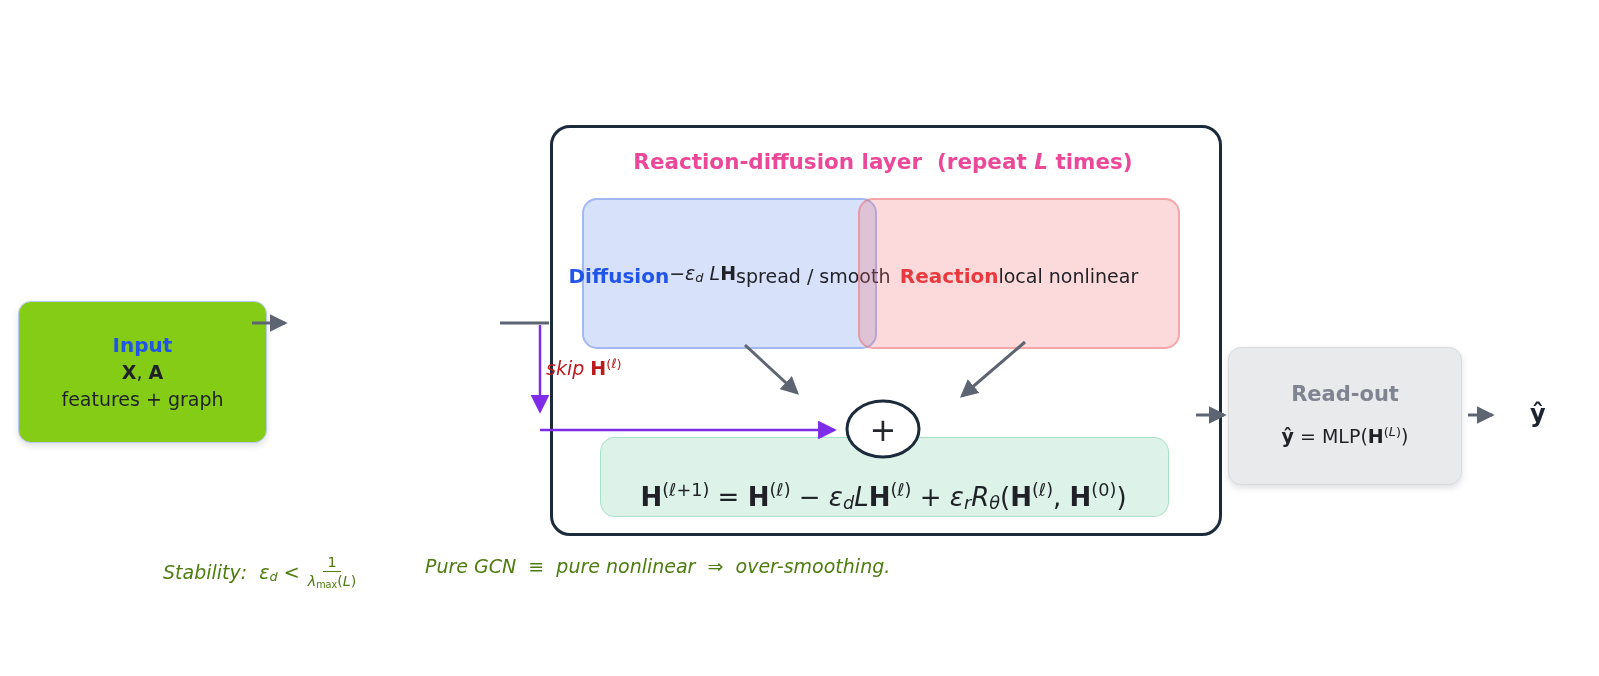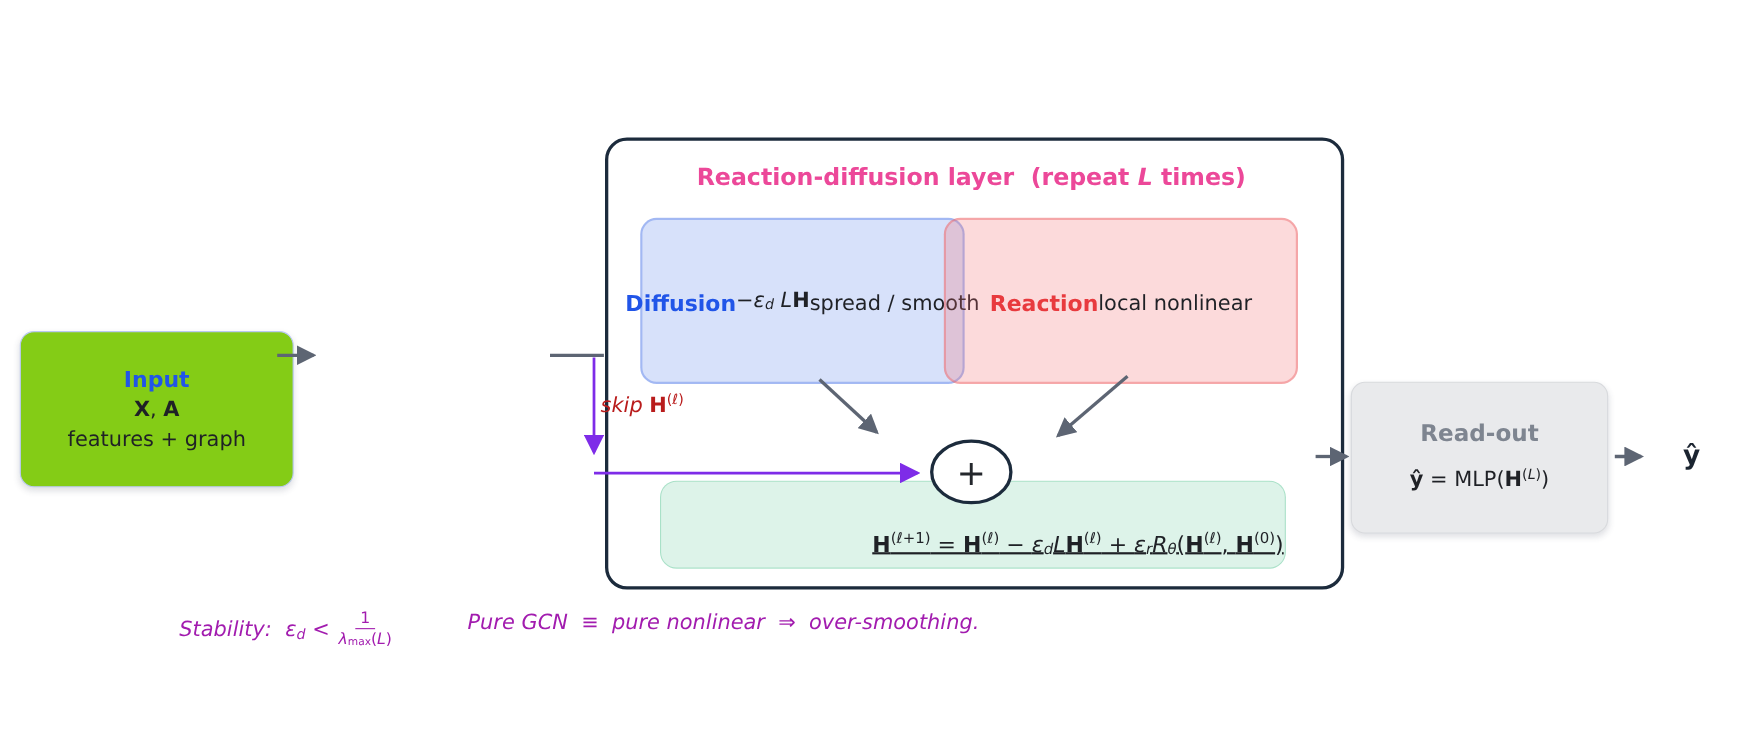--- a/index.html
+++ b/index.html
@@ -29,27 +29,27 @@
   
   .inner{position:absolute;display:flex;flex-direction:row;align-items:center;justify-content:center;
          text-align:center;border-radius:15px;padding-top:4px;box-sizing:border-box;}
   .diffusion-box{left:582px;top:198px;width:295px;height:151px;background:rgba(108,143,238,0.27);border:2px solid rgba(100,135,235,0.45);}
   .reaction-box{left:858px;top:198px;width:322px;height:151px;background:rgba(242,108,110,0.25);border:2px solid rgba(238,104,107,0.45);}
   .inner .bt{line-height:28px;}
   .inner .bl{line-height:28px;}
   
   .green-box{left:600px;top:437px;width:567px;height:78px;background:rgba(85,195,145,0.20);
              border:1.5px solid rgba(85,195,145,0.38);border-radius:15px;}
-  .update-formula{left:600px;top:477px;width:567px;text-align:right;font-size:20px;line-height:27px;color:#1f2126;text-decoration:underline;}
+  .update-formula{left:600px;top:477px;width:567px;text-align:center;font-size:26px;line-height:27px;color:#1f2126;}
   
   .skip-label{left:546px;top:356px;font-size:19px;color:#b91c1c;}
   
   .output-label{left:1530px;top:400px;font-size:24px;font-weight:bold;color:#1b2430;}
   
-  .cap{position:absolute;top:555px;font-size:19px;color:#a21caf;}
+  .cap{position:absolute;top:555px;font-size:19px;color:#4d7c0f;}
   
   .sb{font-weight:bold;}
   .si{font-style:italic;}
   .sup{font-size:0.68em;vertical-align:0.55em;}
   .sub{font-size:0.68em;vertical-align:-0.18em;}
   .frac{display:inline-flex;flex-direction:column;align-items:center;vertical-align:middle;
         font-size:0.75em;line-height:1.15;text-align:center;margin:0 2px;transform:translateY(-1px);}
   .frac .num{display:block;border-bottom:1.3px solid currentColor;padding:0 4px 1px;}
   .frac .den{display:block;padding-top:1px;}
   svg.overlay{position:absolute;left:0;top:0;pointer-events:none;}

